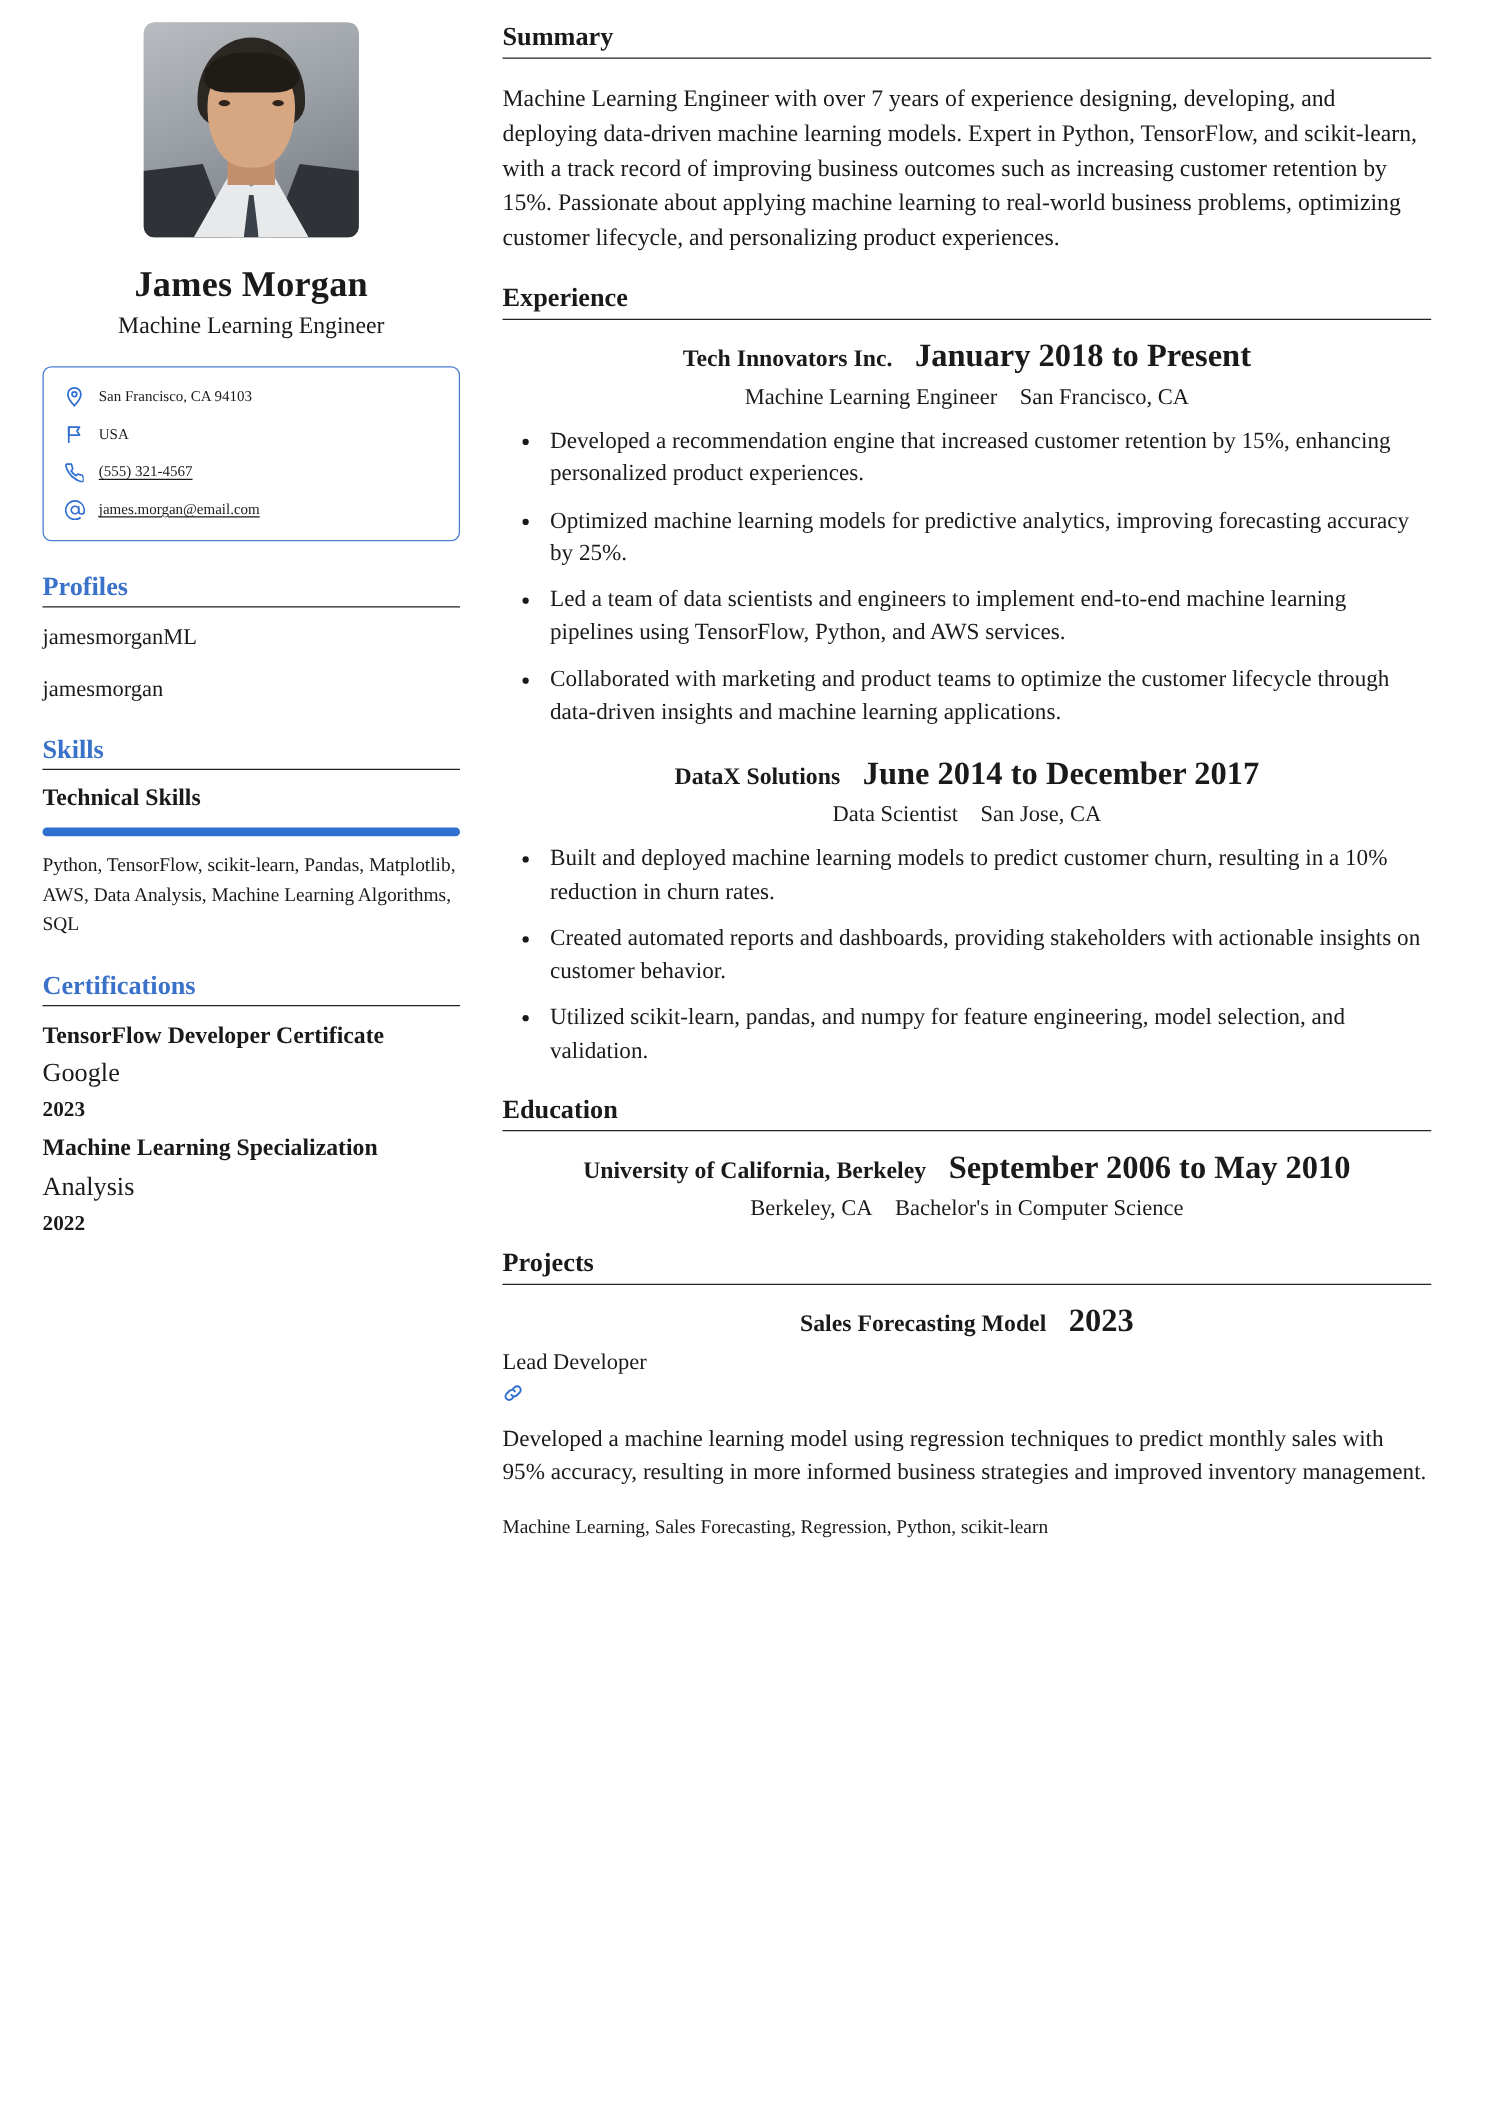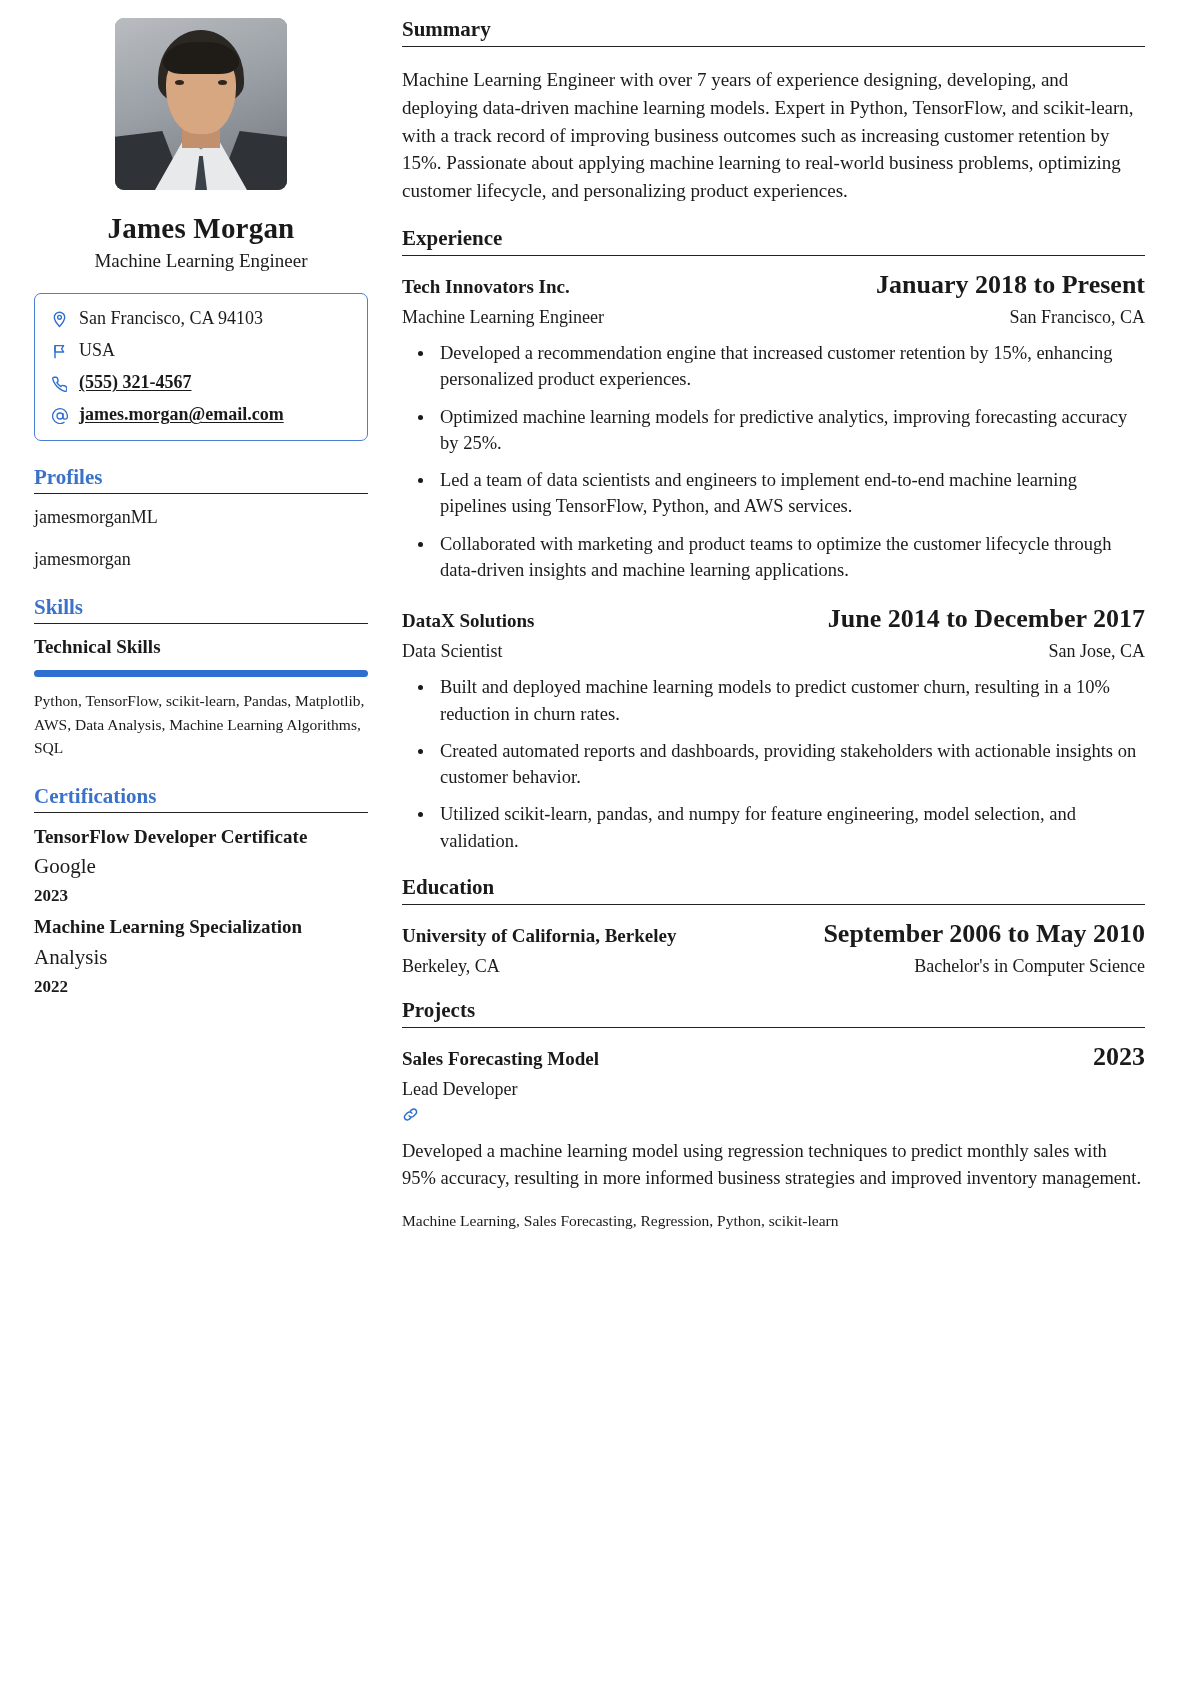--- a/index.html
+++ b/index.html
@@ -138,43 +138,42 @@
   }
 
   .contact-box {
     border: 1px solid #4a7ed0;
     border-radius: 7px;
     margin-top: 20px;
     padding: 13px 16px 14px 16px;
   }
   .contact-row {
     display: flex;
-    align-items: flex-end;
+    align-items: center;
     gap: 11px;
     margin-bottom: 9px;
-    font-size: 18px;
+    font-size: 12px;
     line-height: 1.28;
   }
   .contact-row:last-child { margin-bottom: 0; }
   .contact-row .ico {
     flex: 0 0 17px;
     width: 17px;
     height: 21px;
     display: flex;
     align-items: center;
     justify-content: center;
     color: #2f6fd0;
   }
   .contact-row .ico svg { display: block; }
   .contact-txt { color: #1a1a1a; }
   .contact-link {
     color: #1a1a1a;
     text-decoration: underline;
     text-underline-offset: 2px;
-    font-weight: bold;
   }
 
   .lsection { margin-top: 25px; }
   .lsection-title {
     color: #3b72c9;
     font-size: 21px;
     font-weight: bold;
     line-height: 1.1;
     padding-bottom: 4px;
   }
@@ -250,21 +249,21 @@
 
   .summary-text {
     font-size: 19px;
     line-height: 1.46;
   }
 
   .entry { margin-bottom: 20px; }
   .entry:last-child { margin-bottom: 0; }
   .entry-row {
     display: flex;
-    justify-content: space-between;
+    justify-content: center;
     align-items: baseline;
     gap: 18px;
   }
   .entry-row.top { margin-bottom: 5px; }
   .entry-left-b {
     font-size: 19px;
     font-weight: bold;
     line-height: 1.22;
   }
   .entry-right-b {

